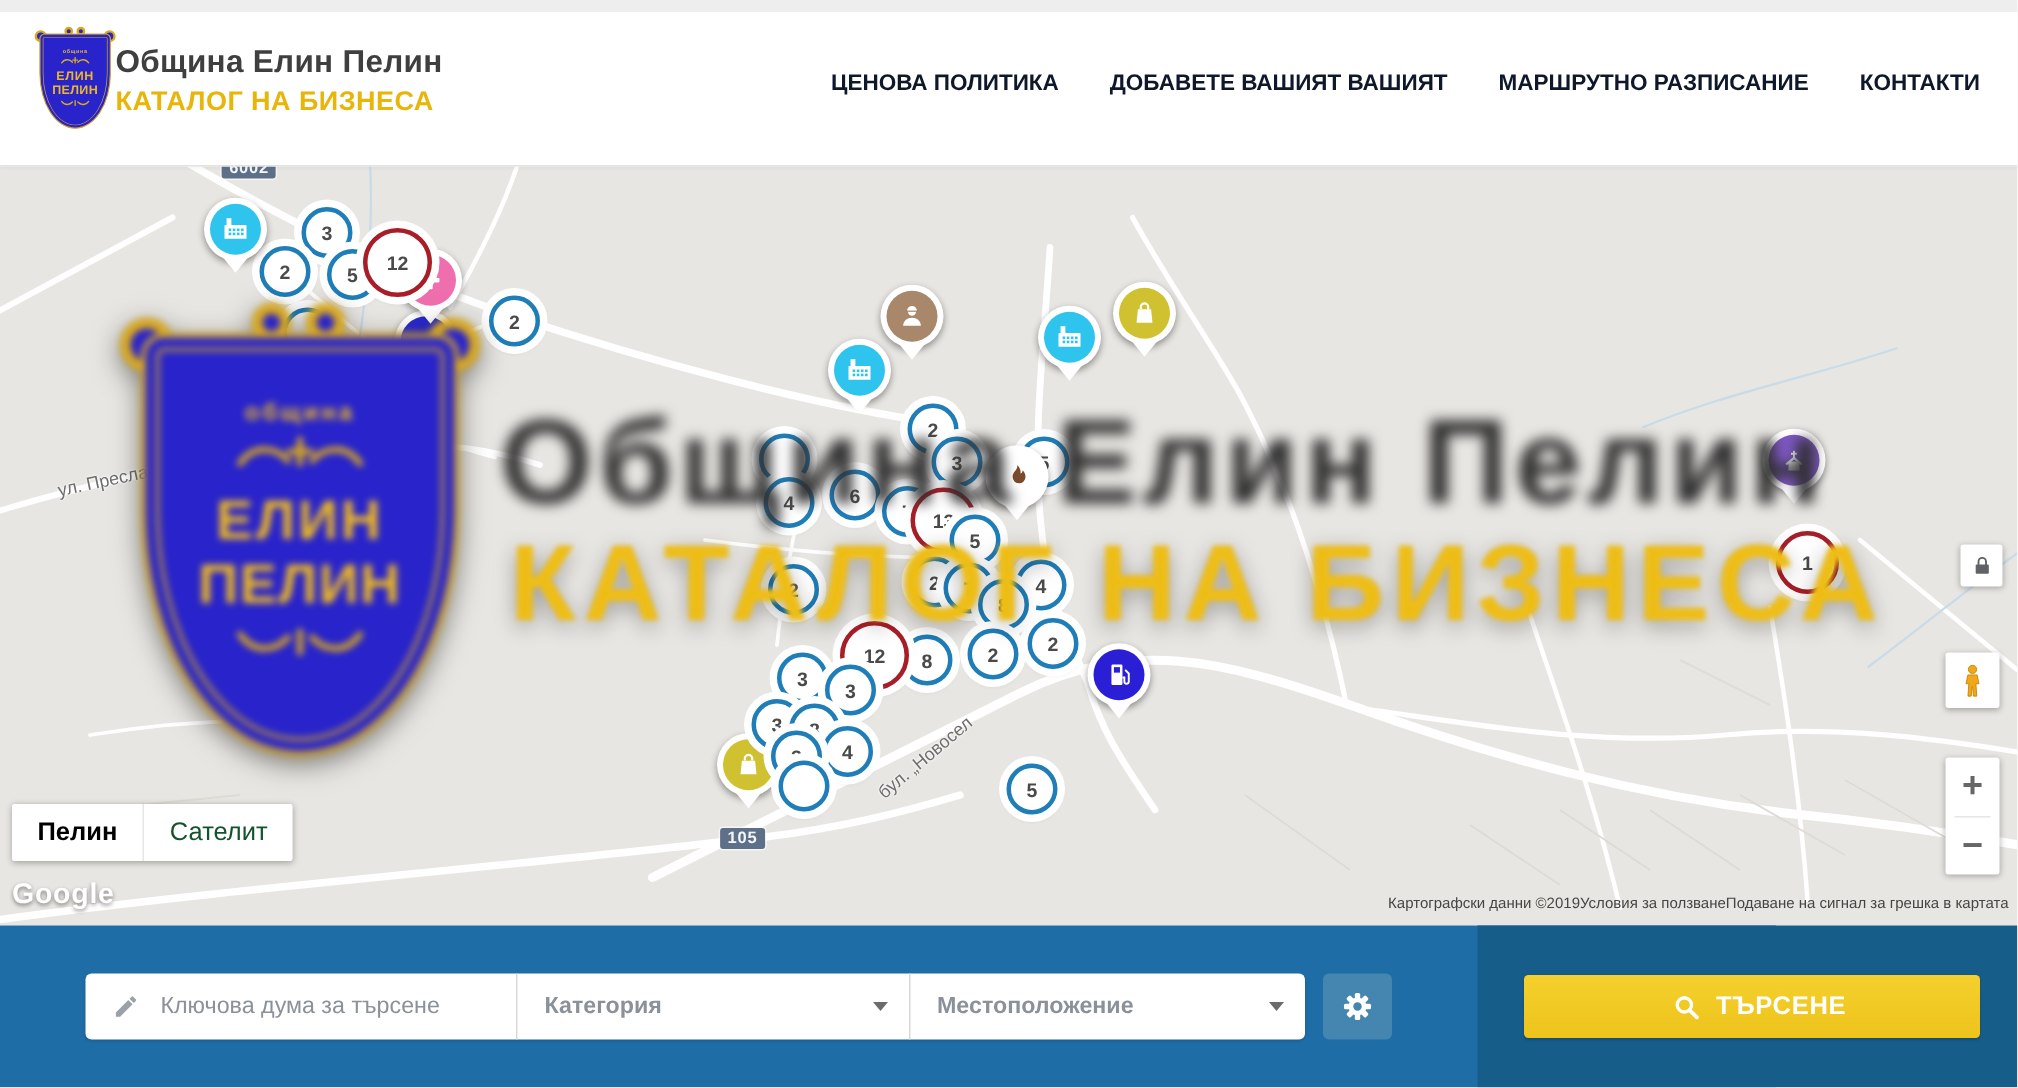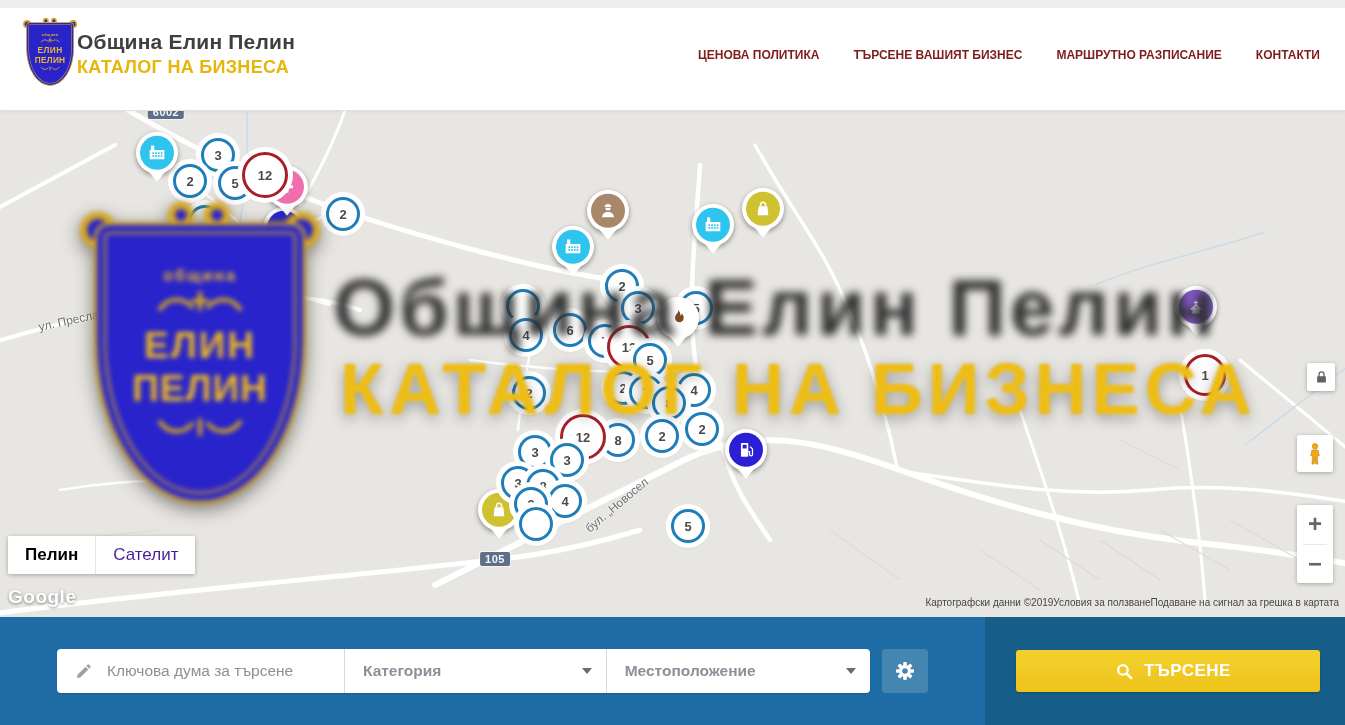--- a/index.html
+++ b/index.html
@@ -8,21 +8,21 @@
 
   
   .topstrip{position:absolute;top:0;left:0;right:0;height:8px;background:#eeeeee;z-index:95;}
   header{position:absolute;top:0;left:0;right:0;height:110px;background:#fff;
          border-bottom:1px solid #e2e2e2;box-shadow:0 1px 3px rgba(0,0,0,.05);z-index:90;}
   .brand{position:absolute;left:24px;top:21px;display:flex;align-items:center;cursor:pointer;}
   .brand-text{margin-left:0;}
   .brand-title{font-size:21px;font-weight:700;color:#3f3f3f;letter-spacing:.2px;}
   .brand-subtitle{font-size:18px;font-weight:700;color:#e8b50a;margin-top:3px;letter-spacing:.3px;}
   nav{position:absolute;right:25px;top:0;height:110px;display:flex;align-items:center;gap:34px;}
-  nav a{font-size:12px;font-weight:700;color:#7f1d1d;text-decoration:none;letter-spacing:0;cursor:pointer;}
+  nav a{font-size:15px;font-weight:700;color:#0f172a;text-decoration:none;letter-spacing:0;cursor:pointer;}
 
   
   .shield{position:relative;width:232px;height:288px;}
   .shield .curl{position:absolute;border-radius:50%;background:#2823cb;border:7px solid #d9a91e;box-sizing:border-box;}
   .curl-l{left:-4px;top:-4px;width:36px;height:36px;}
   .curl-r{right:-4px;top:-4px;width:36px;height:36px;}
   .curl-cl{left:84px;top:-14px;width:26px;height:26px;border-width:6px;}
   .curl-cr{left:120px;top:-14px;width:26px;height:26px;border-width:6px;}
   .shield-body{position:absolute;inset:6px 10px 0 10px;background:#2823cb;
       border:3px solid #d9a91e;border-radius:16px 16px 110px 110px / 16px 16px 170px 170px;
@@ -66,21 +66,21 @@
         letter-spacing:4px;color:#2f2f2f;white-space:nowrap;filter:blur(4.2px);}
   .wm-subtitle{position:absolute;left:340px;top:243px;font-size:72px;line-height:1;font-weight:700;
         letter-spacing:5px;color:#eebd15;white-space:nowrap;
         filter:blur(1.6px) drop-shadow(0 4px 7px rgba(0,0,0,.35));}
 
   
   .maptype{position:absolute;left:8px;top:426px;height:38px;display:flex;background:#fff;border-radius:2px;
         box-shadow:0 1px 4px rgba(0,0,0,.3);z-index:60;overflow:hidden;}
   .maptype button{border:0;background:#fff;height:38px;font-family:inherit;font-size:17px;padding:0 17px;cursor:pointer;}
   .maptype .active{font-weight:700;color:#000;}
-  .maptype .inactive{color:#4c1d95;border-left:1px solid #e6e6e6;}
+  .maptype .inactive{color:#14532d;border-left:1px solid #e6e6e6;}
   .google-logo{position:absolute;left:8px;top:476px;z-index:60;color:#fff;font-size:19px;font-weight:700;
         letter-spacing:.5px;text-shadow:0 1px 3px rgba(0,0,0,.45);cursor:pointer;}
   .attribution{position:absolute;right:6px;top:487px;z-index:60;font-size:10px;color:#454545;display:flex;}
   .attribution span,.attribution a{color:#454545;text-decoration:none;}
   .sq-btn{position:absolute;background:#fff;border:0;border-radius:2px;box-shadow:0 1px 4px rgba(0,0,0,.3);
         display:flex;align-items:center;justify-content:center;cursor:pointer;z-index:60;padding:0;}
   .lock-btn{left:1307px;top:253px;width:28px;height:28px;}
   .pegman-btn{left:1297px;top:325px;width:36px;height:37px;}
   .zoomctl{position:absolute;left:1297px;top:395px;width:36px;height:78px;background:#fff;border-radius:2px;
         box-shadow:0 1px 4px rgba(0,0,0,.3);z-index:60;display:flex;flex-direction:column;}
@@ -140,21 +140,21 @@
           </div>
         </div>
       </div>
       <div class="brand-text">
         <div class="brand-title">Община Елин Пелин</div>
         <div class="brand-subtitle">КАТАЛОГ НА БИЗНЕСА</div>
       </div>
     </div>
     <nav>
       <a href="#">ЦЕНОВА ПОЛИТИКА</a>
-      <a href="#">ТЪРСЕНЕ ВАШИЯТ БИЗНЕС</a>
+      <a href="#">ДОБАВЕТЕ ВАШИЯТ ВАШИЯТ</a>
       <a href="#">МАРШРУТНО РАЗПИСАНИЕ</a>
       <a href="#">КОНТАКТИ</a>
     </nav>
   </header>
   <div class="topstrip"></div>
 
   <div class="map">
     <svg class="map-roads" width="1345" height="507" viewBox="0 0 1345 507">
       <rect width="1345" height="507" fill="#e8e6e2"></rect>
       <g stroke="#ffffff" fill="none" stroke-linecap="round">

